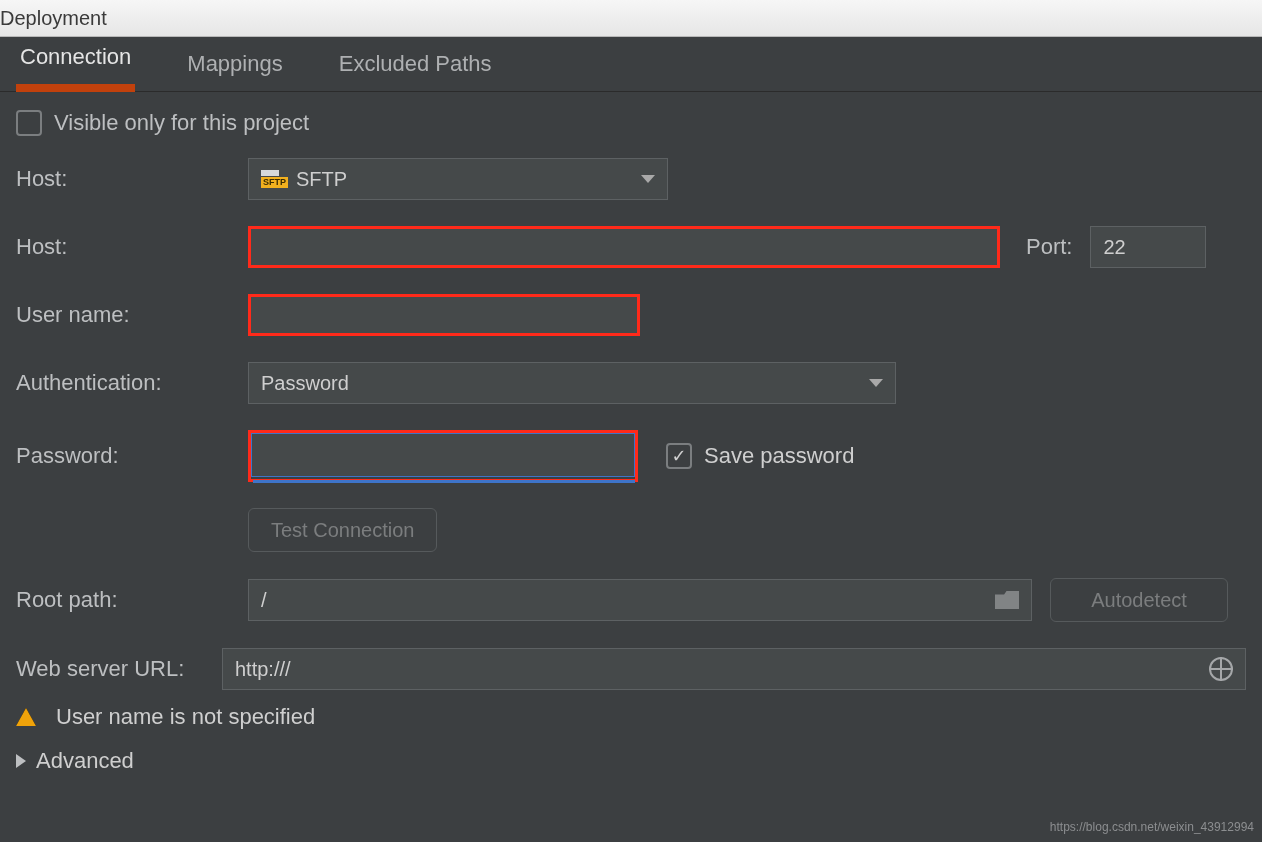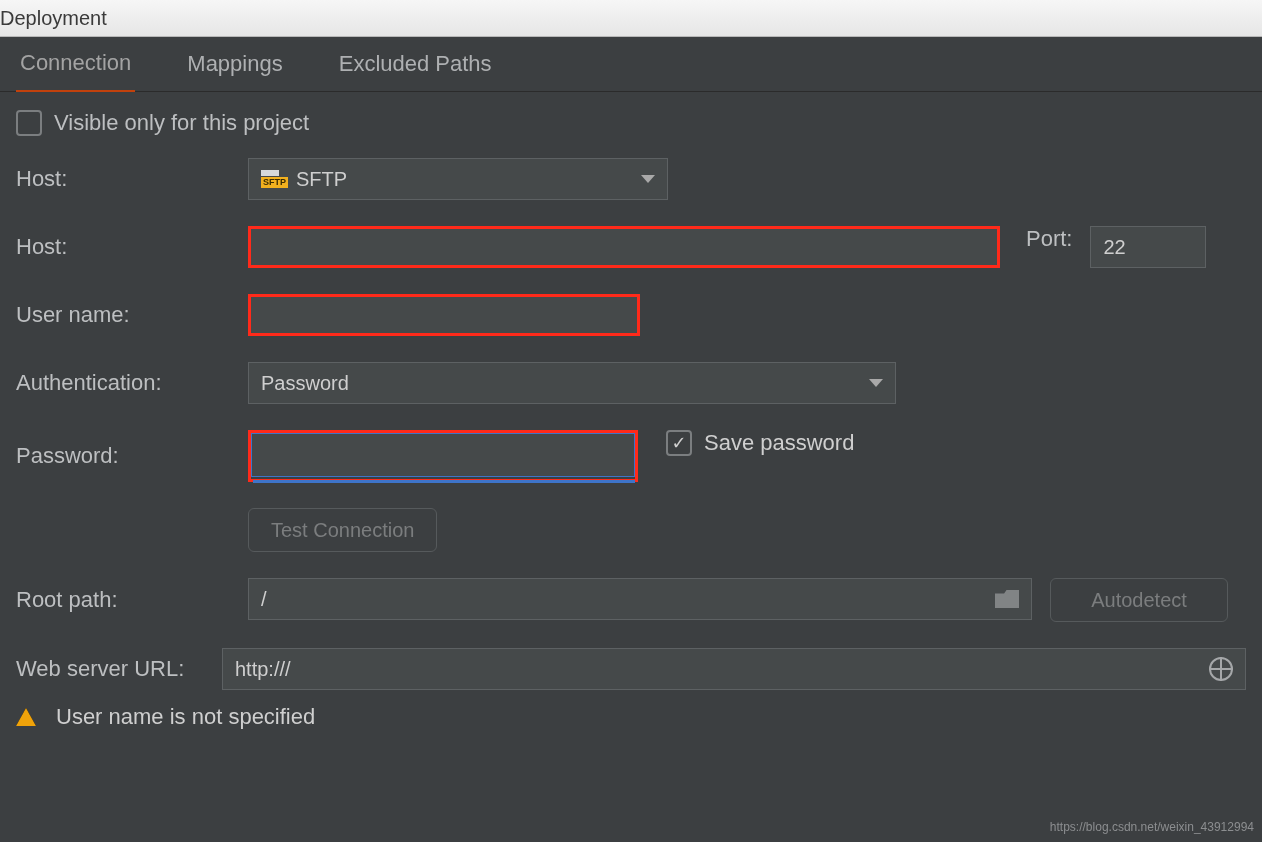--- a/index.html
+++ b/index.html
@@ -1,23 +1,23 @@
 <!DOCTYPE html>
 <html><head>
 <meta charset="utf-8">
 <style>
   html,body{margin:0;padding:0;width:1262px;height:842px;background:#3c3f41;font-family:-apple-system,BlinkMacSystemFont,"Segoe UI",Arial,sans-serif;color:#bbbbbb;overflow:hidden}
   .titlebar{height:36px;background:linear-gradient(#f6f6f6,#e6e6e6);color:#3a3a3a;text-align:left;line-height:36px;font-size:20px;border-bottom:1px solid #b8b8b8}
   .tabbar{height:54px;background:#3c3f41;border-bottom:1px solid #2b2b2b;display:flex;align-items:flex-end;padding:0 16px;gap:48px}
   .tab{padding:12px 4px 14px 4px;font-size:22px;color:#aeb0b2;cursor:pointer}
-  .tab.active{color:#a3a3a3;border-bottom:2px solid #c2410c;margin-bottom:-1px}
+  .tab.active{color:#e5e5e5;border-bottom:8px solid #c2410c;margin-bottom:-1px}
   .panel{padding:18px 16px 0 16px}
   .row{display:flex;align-items:center;margin-bottom:26px}
   .label{width:232px;font-size:22px;color:#bdbfc1;flex:0 0 232px}
-  .field{flex:1;display:flex;align-items:flex-start;gap:18px}
+  .field{flex:1;display:flex;align-items:center;gap:18px}
   .input,.select,.combo{height:42px;background:#45494a;border:1px solid #5d6163;color:#cfcfcf;font-size:20px;padding:0 12px;box-sizing:border-box}
   .select{display:flex;align-items:center;justify-content:space-between;cursor:pointer}
   .combo{display:flex;align-items:center;justify-content:space-between;cursor:pointer}
   .chev{width:0;height:0;border-left:7px solid transparent;border-right:7px solid transparent;border-top:8px solid #a9a9a9}
   .redbox{border:3px solid #ff2a1a !important}
   .btn{height:44px;background:#3c3f41;border:1px solid #5d6163;color:#8b8d8e;font-size:20px;padding:0 22px;border-radius:6px;cursor:pointer}
   .btn:disabled{opacity:.8;cursor:default}
   .chk{width:22px;height:22px;border:2px solid #7b7e80;border-radius:4px;display:inline-flex;align-items:center;justify-content:center;margin-right:12px;background:transparent}
   .chk.checked::after{content:"✓";color:#d0d0d0;font-size:18px;line-height:1}
   .warnrow{display:flex;align-items:center;gap:20px;margin:14px 0 18px 0;font-size:22px;color:#cfcfcf}
@@ -137,16 +137,20 @@
         <span class="globe-icon"></span>
       </div>
     </div>
   </div>
 
   <div class="warnrow">
     <span class="warnicon"></span>
     <span>User name is not specified</span>
   </div>
 
+  <div class="advrow">
+    <span class="tri"></span>
+    <span>Advanced</span>
+  </div>
 
 </div>
 
 <div class="watermark">https://blog.csdn.net/weixin_43912994</div>
 
 </body></html>

